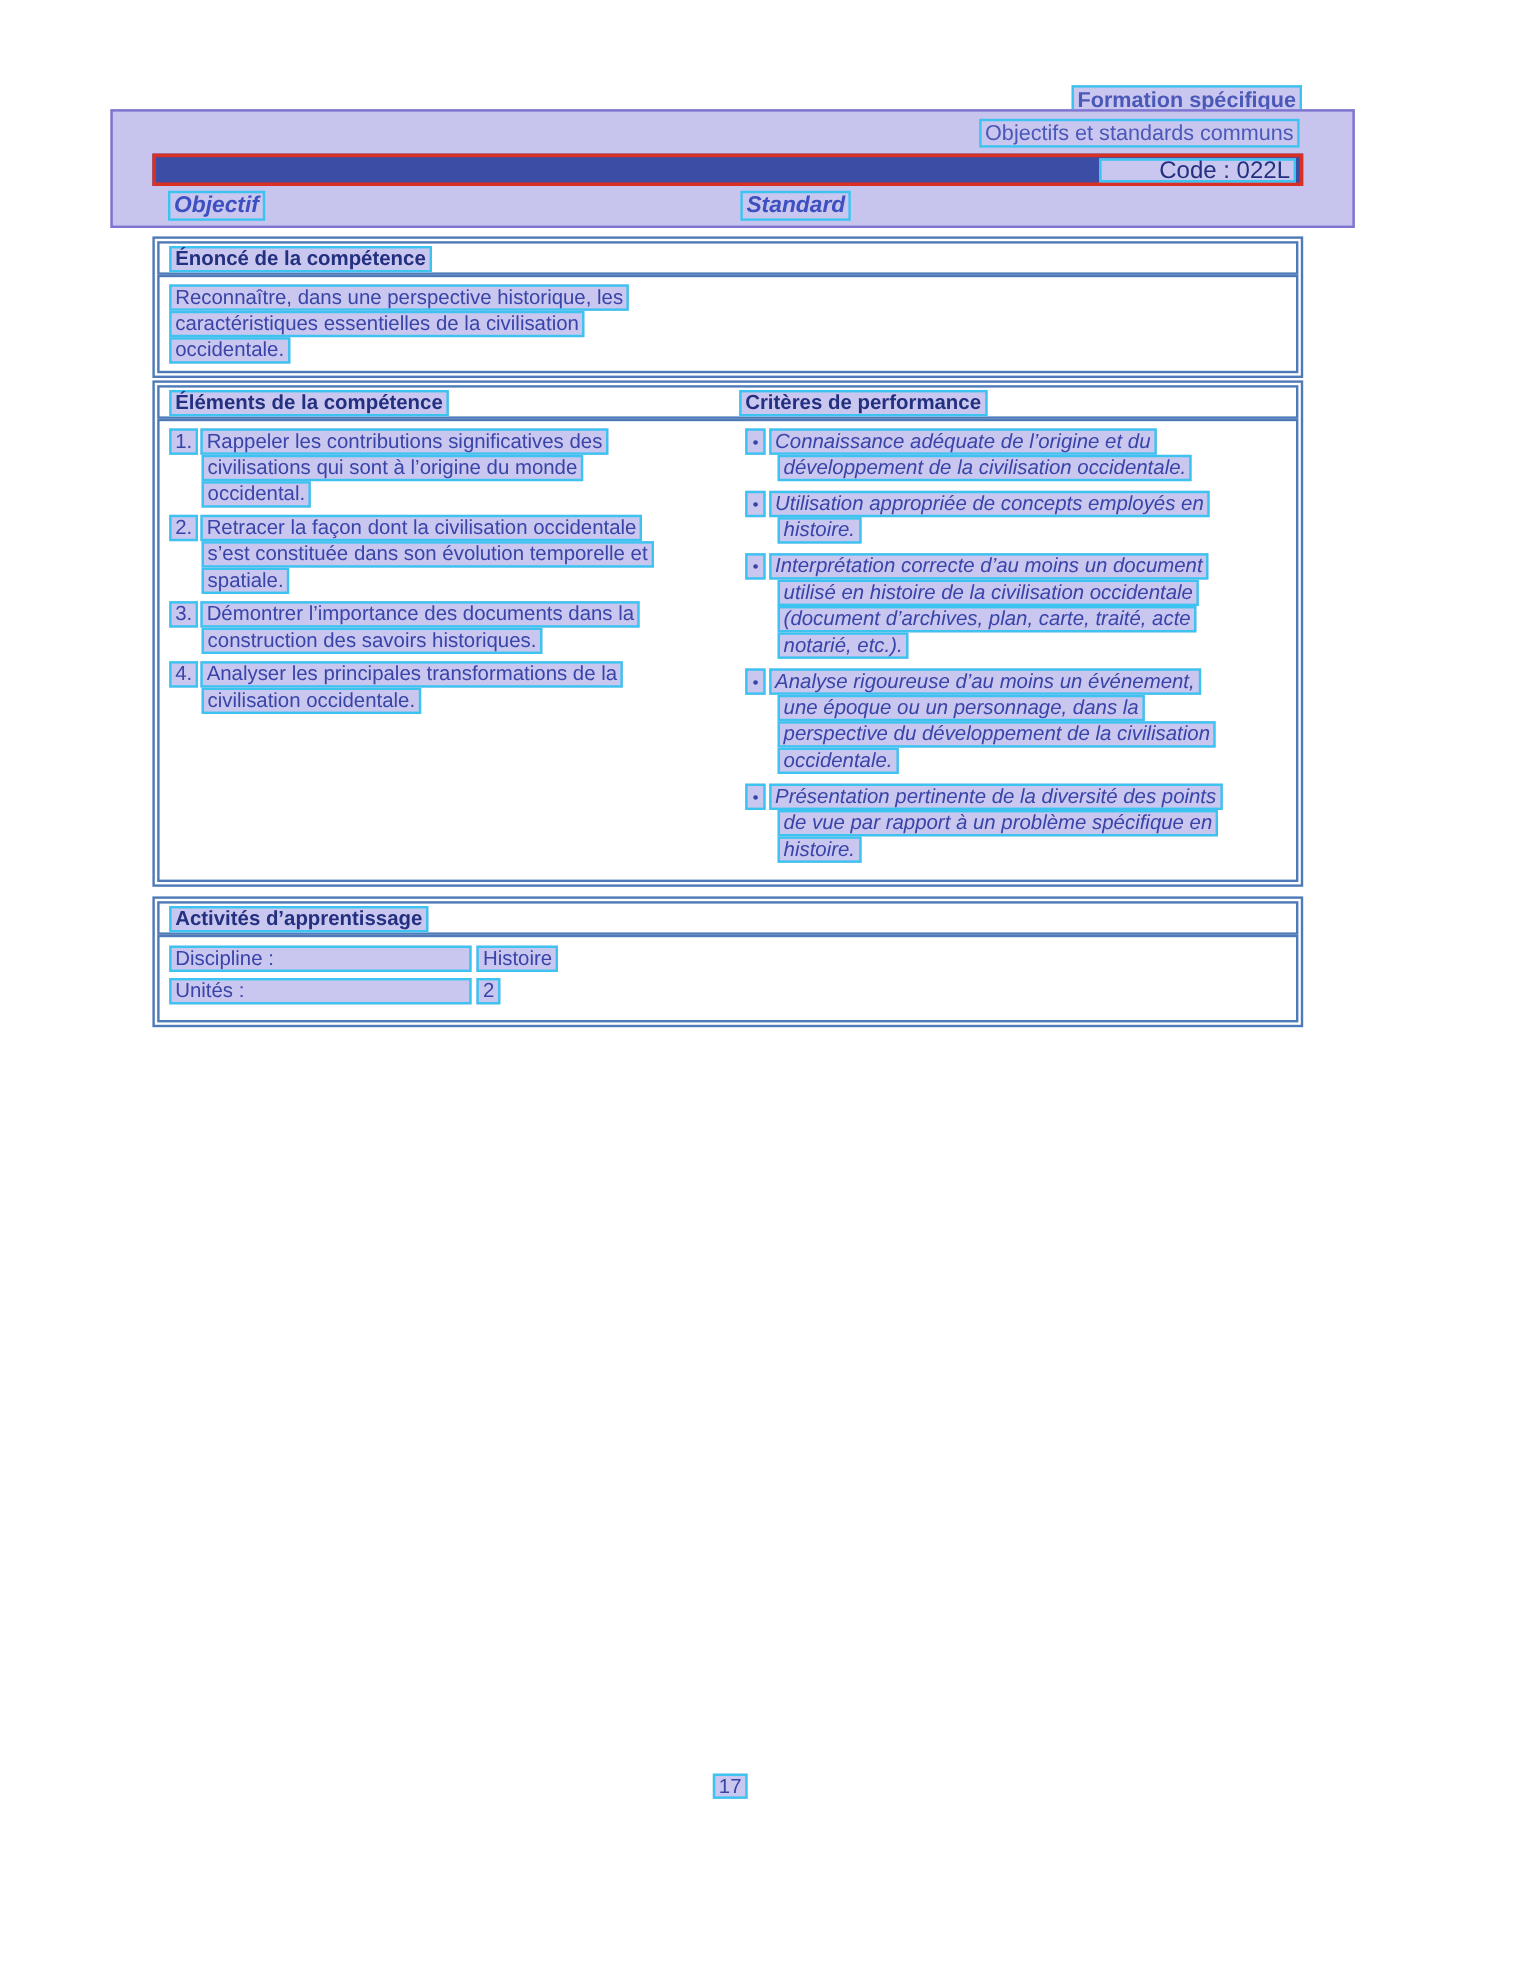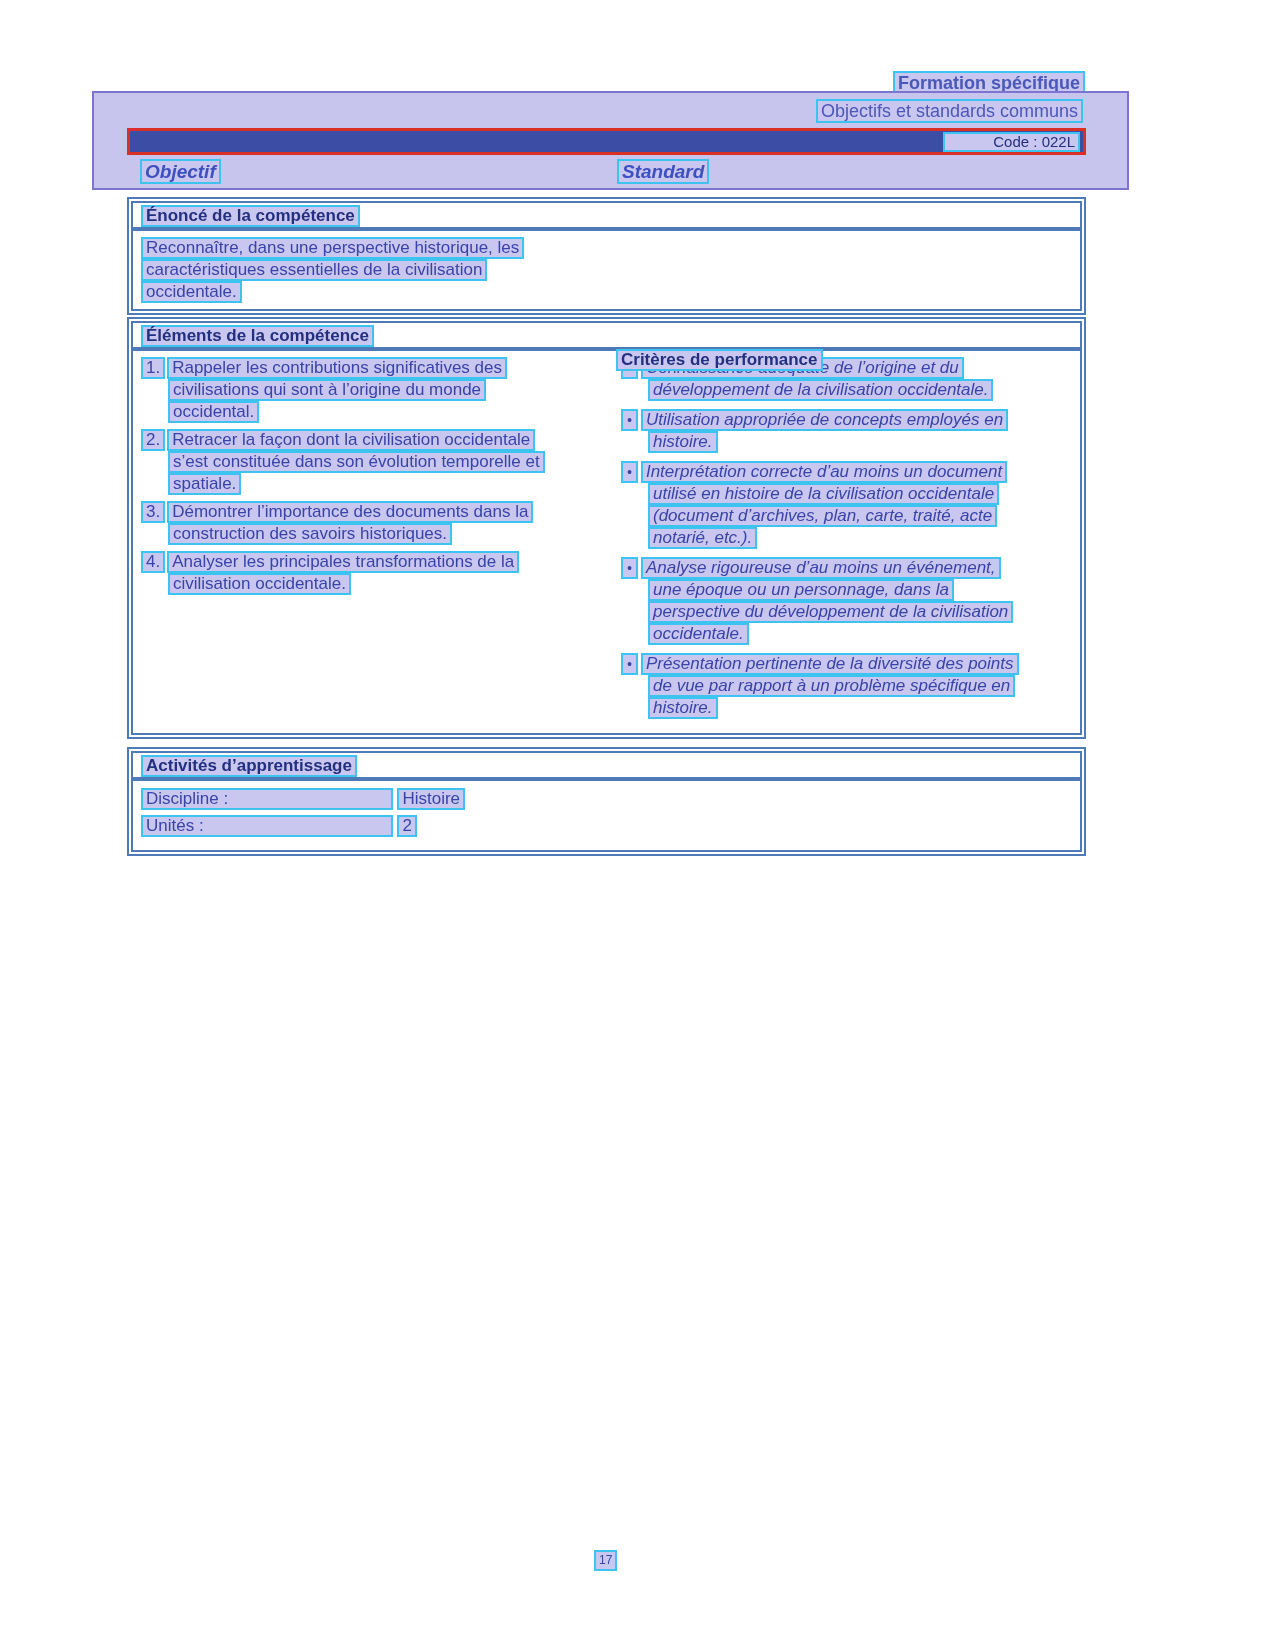--- a/index.html
+++ b/index.html
@@ -39,21 +39,21 @@
     z-index: 1;
   }
   .code-bar {
     position: absolute; left: 127px; top: 128px; width: 959px; height: 27px;
     background: var(--bar-bg, #3b4da5);
     border: 3px solid var(--bar-border-red, #d93025);
     z-index: 2;
     display: flex; align-items: center; justify-content: flex-end;
     padding-right: 3px;
   }
-  .code-bar .hl { font-size: 15px; height: 20px; line-height: 16px; color: var(--heading-blue, #22307f); padding-left: 48px; }
+  .code-bar .hl { font-size: 20px; height: 20px; line-height: 16px; color: var(--heading-blue, #22307f); padding-left: 48px; }
 
   .col-label { position: absolute; z-index: 2; font-size: 19px; font-weight: bold; font-style: italic;
                color: var(--accent-blue, #3c50c0); height: 25px; line-height: 21px; }
   .col-label.objectif { left: 140px; top: 159px; }
   .col-label.standard { left: 617px; top: 159px; }
 
   
   .content { position: absolute; left: 127px; top: 197px; width: 959px; }
   .section {
     border: 2px solid var(--section-border, #4e7ab8);
@@ -62,37 +62,37 @@
   .section.s1 { margin-bottom: 2px; }
   .section.s2 { margin-bottom: 8px; }
   .cell { border: 2px solid var(--section-border, #4e7ab8); }
   .header-cell { padding: 2px 8px; height: 28px; }
   .hl.h { font-weight: bold; color: var(--heading-blue, #22307f); }
   .body-cell { padding: 6px 8px; }
 
   .enonce-body { min-height: 78px; }
 
   .two-col-header { position: relative; }
-  .two-col-header .right-title { position: absolute; left: 483px; top: 2px; margin-top: 24px; }
+  .two-col-header .right-title { position: absolute; left: 483px; top: 2px; }
   .two-col-body { display: flex; align-items: flex-start; min-height: 372px; }
   .col.elements { width: 472px; flex: 0 0 472px; }
   .col.criteria { flex: 1; padding-left: 8px; }
 
   .elements .list-item { margin-bottom: 6px; }
   .criteria .list-item { margin-bottom: 8px; font-style: italic; }
   .elements .tline.cont { margin-left: 27px; text-decoration: underline; }
   .criteria .tline.cont { margin-left: 27px; }
   .hl.num { min-width: 22px; margin-right: 2px; }
   .hl.bullet { padding: 0 4px; margin-right: 3px; font-size: 14px; }
 
   .activites-body { padding: 7px 8px 8px 8px; }
   .arow { height: 22px; margin-bottom: 5px; white-space: nowrap; }
   .hl.label-wide { width: 252px; }
 
-  .page-num { position: absolute; left: 594px; top: 1550px; font-size: 12px; height: 21px; line-height: 17px; }
+  .page-num { position: absolute; left: 594px; top: 1478px; font-size: 17px; height: 21px; line-height: 17px; }
 </style>
 </head>
 <body>
 
 <div class="page">
 
   <span class="hl topline l1">Formation spécifique</span>
 
   <div class="banner"></div>
 

